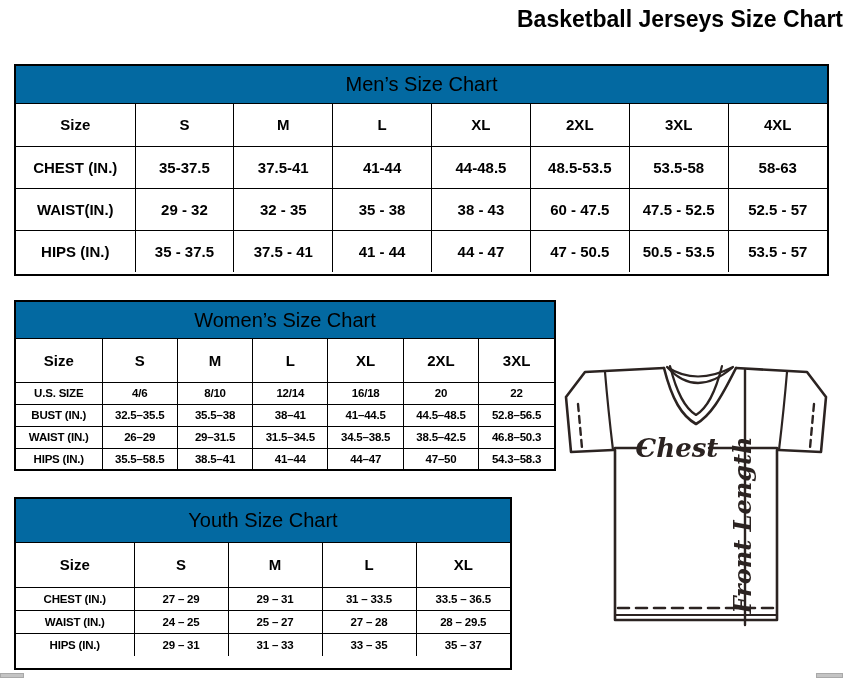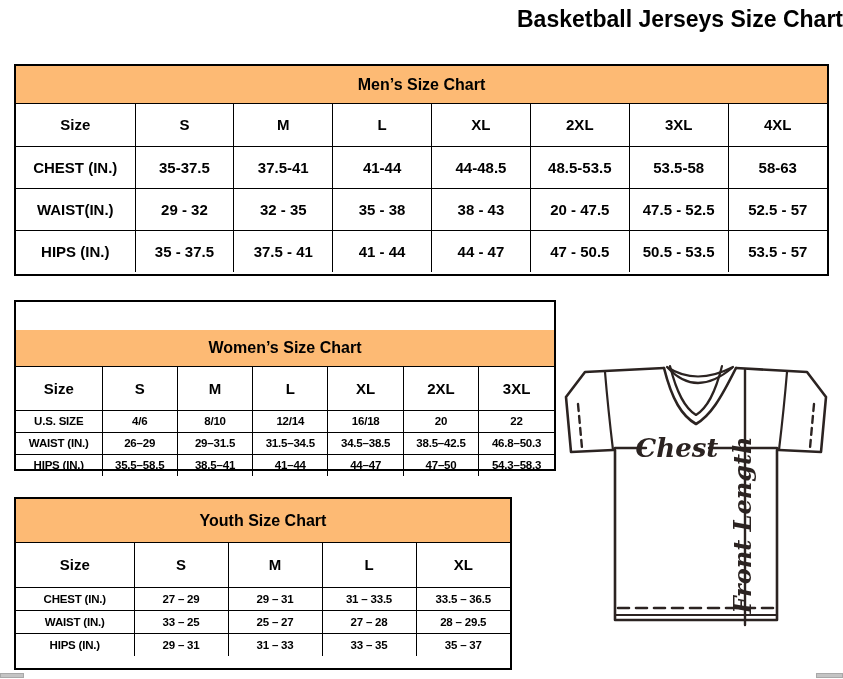--- a/index.html
+++ b/index.html
@@ -7,43 +7,43 @@
   body { position: relative; font-family: "Liberation Sans", sans-serif; color: #000; }
 
   .page-title {
     position: absolute; left: 0; top: 6px; width: 843px;
     text-align: right; font-size: 23px; font-weight: bold;
     font-family: "Liberation Sans", sans-serif;
   }
 
   .chart-box { position: absolute; border: 2px solid #000; background: #fff; }
   .chart-title {
-    background: #fdba74; border-bottom: 1.5px solid #000;
+    background: #0369a1; border-bottom: 1.5px solid #000;
     display: flex; align-items: center; justify-content: center;
-    font-weight: bold; font-size: 16px;
+    font-weight: normal; font-size: 20px;
   }
   table { border-collapse: collapse; table-layout: fixed; width: 100%; }
   td {
     border: 1.5px solid #000; text-align: center; vertical-align: middle;
     font-weight: bold; overflow: hidden; white-space: nowrap;
   }
   tr td:first-child { border-left: none; }
   tr td:last-child { border-right: none; }
   tr:first-child td { border-top: none; }
   tr:last-child td { border-bottom: none; }
 
   
   .mens { left: 14px; top: 64px; width: 815px; height: 212px; }
   .mens .chart-title { height: 38px; }
   .mens td { font-size: 15px; }
   .mens tr { height: 42px; }
 
   
   .womens { left: 14px; top: 300px; width: 542px; height: 171px; }
-  .womens .chart-title { height: 37px; margin-top: 28px; }
+  .womens .chart-title { height: 37px; }
   .womens tr.size-row { height: 43px; }
   .womens tr.size-row td { font-size: 15px; }
   .womens tr.small-row { height: 22px; margin-top: 8px; }
   .womens tr.small-row td { font-size: 11.5px; letter-spacing: -0.2px; }
 
   
   .youth { left: 14px; top: 497px; width: 498px; height: 173px; }
   .youth .chart-title { height: 44px; }
   .youth tr.size-row { height: 44px; }
   .youth tr.size-row td { font-size: 15px; }
@@ -98,21 +98,21 @@
       <td>48.5-53.5</td>
       <td>53.5-58</td>
       <td>58-63</td>
     </tr>
     <tr>
       <td>WAIST(IN.)</td>
       <td>29 - 32</td>
       <td>32 - 35</td>
       <td>35 - 38</td>
       <td>38 - 43</td>
-      <td>20 - 47.5</td>
+      <td>60 - 47.5</td>
       <td>47.5 - 52.5</td>
       <td>52.5 - 57</td>
     </tr>
     <tr>
       <td>HIPS (IN.)</td>
       <td>35 - 37.5</td>
       <td>37.5 - 41</td>
       <td>41 - 44</td>
       <td>44 - 47</td>
       <td>47 - 50.5</td>
@@ -148,20 +148,29 @@
     <tr class="small-row">
       <td>U.S. SIZE</td>
       <td>4/6</td>
       <td>8/10</td>
       <td>12/14</td>
       <td>16/18</td>
       <td>20</td>
       <td>22</td>
     </tr>
     <tr class="small-row">
+      <td>BUST (IN.)</td>
+      <td>32.5–35.5</td>
+      <td>35.5–38</td>
+      <td>38–41</td>
+      <td>41–44.5</td>
+      <td>44.5–48.5</td>
+      <td>52.8–56.5</td>
+    </tr>
+    <tr class="small-row">
       <td>WAIST (IN.)</td>
       <td>26–29</td>
       <td>29–31.5</td>
       <td>31.5–34.5</td>
       <td>34.5–38.5</td>
       <td>38.5–42.5</td>
       <td>46.8–50.3</td>
     </tr>
     <tr class="small-row">
       <td>HIPS (IN.)</td>
@@ -196,21 +205,21 @@
     </tr>
     <tr class="small-row">
       <td>CHEST (IN.)</td>
       <td>27 – 29</td>
       <td>29 – 31</td>
       <td>31 – 33.5</td>
       <td>33.5 – 36.5</td>
     </tr>
     <tr class="small-row">
       <td>WAIST (IN.)</td>
-      <td>33 – 25</td>
+      <td>24 – 25</td>
       <td>25 – 27</td>
       <td>27 – 28</td>
       <td>28 – 29.5</td>
     </tr>
     <tr class="small-row">
       <td>HIPS (IN.)</td>
       <td>29 – 31</td>
       <td>31 – 33</td>
       <td>33 – 35</td>
       <td>35 – 37</td>

